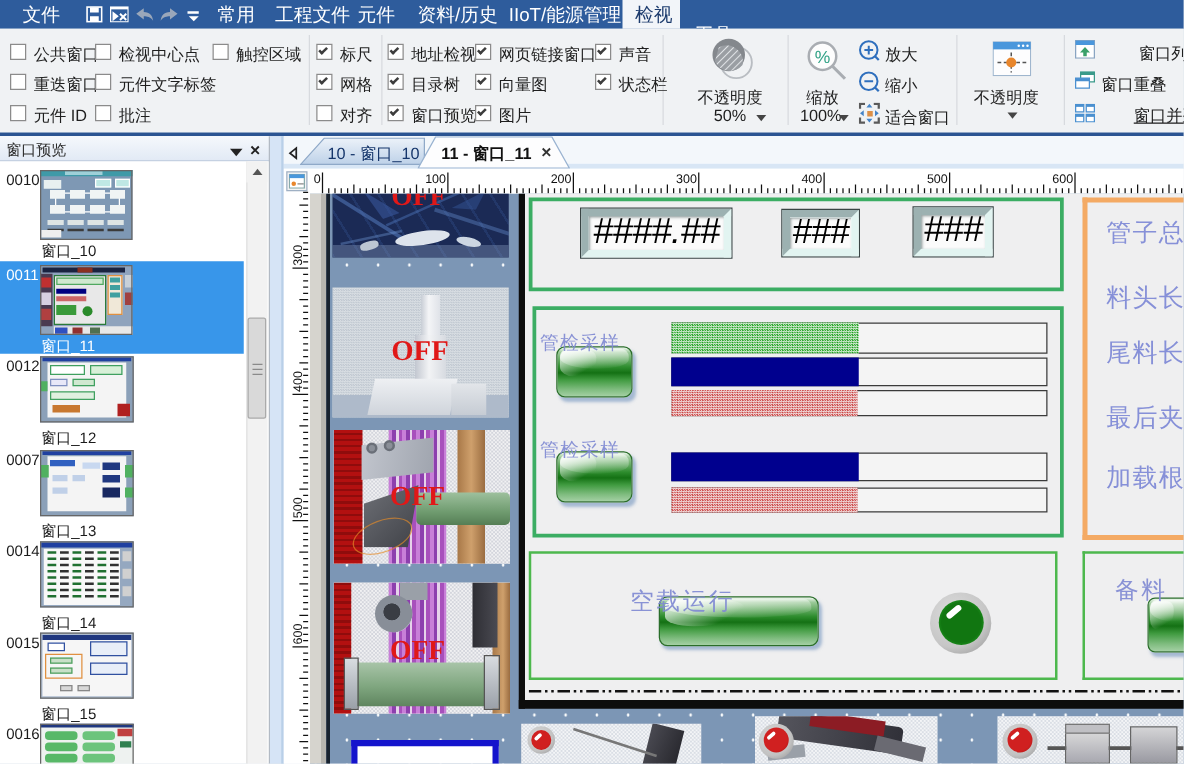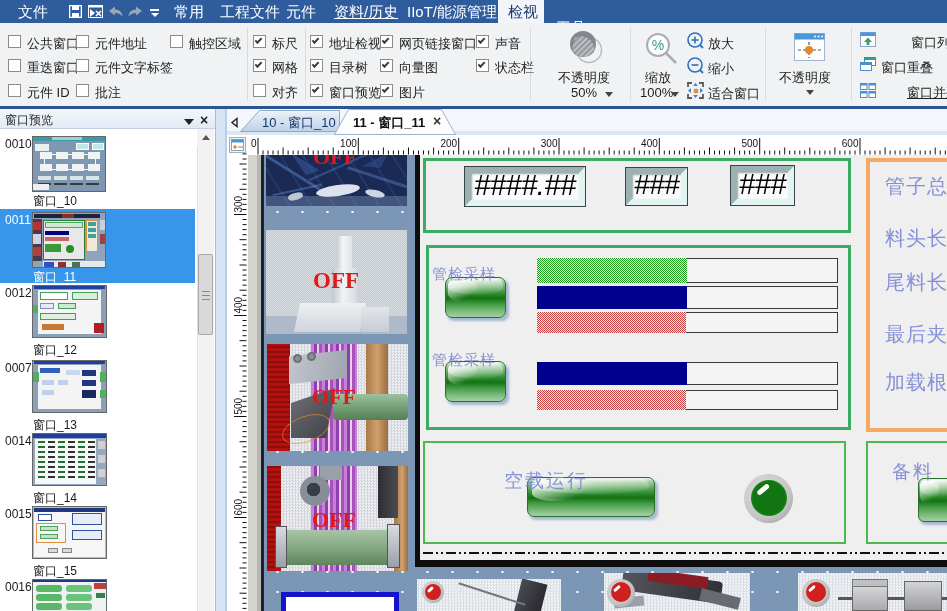--- a/index.html
+++ b/index.html
@@ -4,21 +4,21 @@
 body{width:947px;height:611px;position:relative;overflow:hidden;font-family:'Liberation Sans',sans-serif;background:#fff;}
 .ab{position:absolute;}
 .lb{position:absolute;font-size:13px;color:#1e1e1e;white-space:nowrap;}
 .tri-d{width:0;height:0;border-left:4px solid transparent;border-right:4px solid transparent;border-top:5px solid #444;}
 </style></head><body>
 <div style="position:absolute;left:0;top:0;width:947px;height:23px;background:#2e5c9c;"></div>
 <div style="position:absolute;left:18px;top:3px;font-size:15px;color:#fff;white-space:nowrap;">文件</div>
 <div style="position:absolute;left:174px;top:3px;font-size:15px;color:#fff;white-space:nowrap;">常用</div>
 <div style="position:absolute;left:220px;top:3px;font-size:15px;color:#fff;white-space:nowrap;">工程文件</div>
 <div style="position:absolute;left:286px;top:3px;font-size:15px;color:#fff;white-space:nowrap;">元件</div>
-<div style="position:absolute;left:334px;top:3px;font-size:15px;color:#fff;white-space:nowrap;text-decoration:underline;">资料/历史</div>
+<div style="position:absolute;left:334px;top:3px;font-size:15px;color:#fff;white-space:nowrap;">资料/历史</div>
 <div style="position:absolute;left:407px;top:3px;font-size:15px;color:#fff;white-space:nowrap;">IIoT/能源管理</div>
 <div style="position:absolute;left:556px;top:19px;font-size:15px;color:#fff;white-space:nowrap;">工具</div>
 <div style="position:absolute;left:498px;top:0;width:46px;height:23px;background:#f2f5f9;"></div>
 <div style="position:absolute;left:508px;top:3px;font-size:15px;color:#1d3c6e;">检视</div>
 <svg class="ab" style="left:69px;top:5px" width="13" height="13">
     <rect x="0.5" y="0.5" width="12" height="12" fill="none" stroke="#fff" stroke-width="1.6"></rect>
     <rect x="3" y="1" width="7" height="4" fill="#fff"></rect>
     <rect x="3" y="8" width="7" height="4" fill="#fff"></rect>
   </svg>
 <svg class="ab" style="left:88px;top:5px" width="15" height="13">
@@ -43,21 +43,21 @@
 <div style="position:absolute;left:630px;top:28px;width:1px;height:72px;background:#d7dade;"></div>
 <div style="position:absolute;left:765px;top:28px;width:1px;height:72px;background:#d7dade;"></div>
 <div style="position:absolute;left:851px;top:28px;width:1px;height:72px;background:#d7dade;"></div>
 <div style="position:absolute;left:8px;top:35px;width:13px;height:13px;background:#fff;border:1px solid #8b8b8b;"></div>
 <div class="lb" style="left:27px;top:35px;">公共窗口</div>
 <div style="position:absolute;left:8px;top:59px;width:13px;height:13px;background:#fff;border:1px solid #8b8b8b;"></div>
 <div class="lb" style="left:27px;top:59px;">重迭窗口</div>
 <div style="position:absolute;left:8px;top:84px;width:13px;height:13px;background:#fff;border:1px solid #8b8b8b;"></div>
 <div class="lb" style="left:27px;top:84px;">元件 ID</div>
 <div style="position:absolute;left:76px;top:35px;width:13px;height:13px;background:#fff;border:1px solid #8b8b8b;"></div>
-<div class="lb" style="left:95px;top:35px;">元件地址</div>
+<div class="lb" style="left:95px;top:35px;">检视中心点</div>
 <div style="position:absolute;left:76px;top:59px;width:13px;height:13px;background:#fff;border:1px solid #8b8b8b;"></div>
 <div class="lb" style="left:95px;top:59px;">元件文字标签</div>
 <div style="position:absolute;left:76px;top:84px;width:13px;height:13px;background:#fff;border:1px solid #8b8b8b;"></div>
 <div class="lb" style="left:95px;top:84px;">批注</div>
 <div style="position:absolute;left:170px;top:35px;width:13px;height:13px;background:#fff;border:1px solid #8b8b8b;"></div>
 <div class="lb" style="left:189px;top:35px;">触控区域</div>
 <div style="position:absolute;left:253px;top:35px;width:13px;height:13px;background:#fff;border:1px solid #8b8b8b;">
     <div style="position:absolute;left:1px;top:2px;width:7px;height:4px;border-left:2px solid #3d3d3d;border-bottom:2px solid #3d3d3d;transform:rotate(-45deg);"></div>
   </div>
 <div class="lb" style="left:272px;top:35px;">标尺</div>

